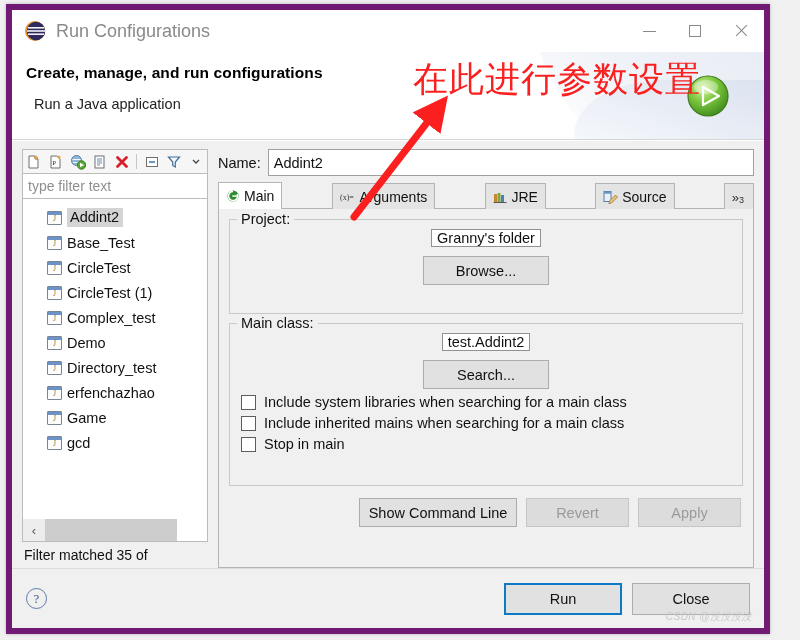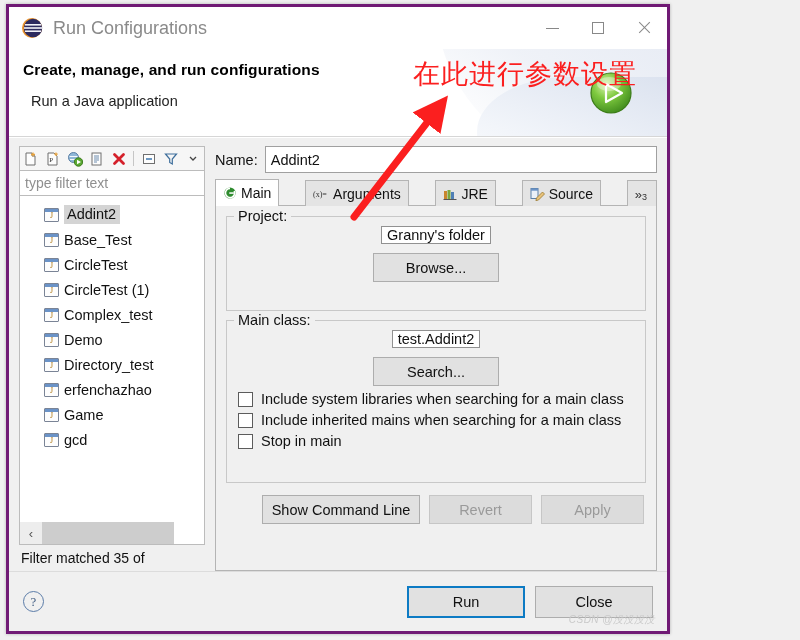--- a/index.html
+++ b/index.html
@@ -13,23 +13,23 @@
   #root {
     position: relative;
     width: 800px; height: 640px;
     background: #f0f0f0;
   }
 
   
   .window {
     position: absolute;
     left: 6px; top: 4px;
-    width: 664px; height: 630px;
-    background: #ffffff;
-    border: 3px solid #701a75;
+    width: 764px; height: 630px;
+    background: #ffffff;
+    border: 6px solid #701a75;
     box-shadow: 0 0 3px rgba(0,0,0,0.25);
   }
 
   
   .titlebar {
     position: relative;
     height: 42px;
     background: #ffffff;
     display: flex;
     align-items: center;
@@ -110,21 +110,21 @@
   .run-badge {
     position: absolute;
     right: 34px; top: 22px;
     width: 44px; height: 44px;
   }
 
   
   .annot-text {
     position: absolute;
     left: 413px; top: 56px;
-    font-size: 27px;
+    font-size: 35px;
     color: #fb1f1f;
     font-family: "DejaVu Sans", sans-serif;
     letter-spacing: 1px;
     white-space: nowrap;
     z-index: 40;
   }
   .annot-arrow {
     position: absolute;
     left: 340px; top: 95px;
     width: 120px; height: 130px;

